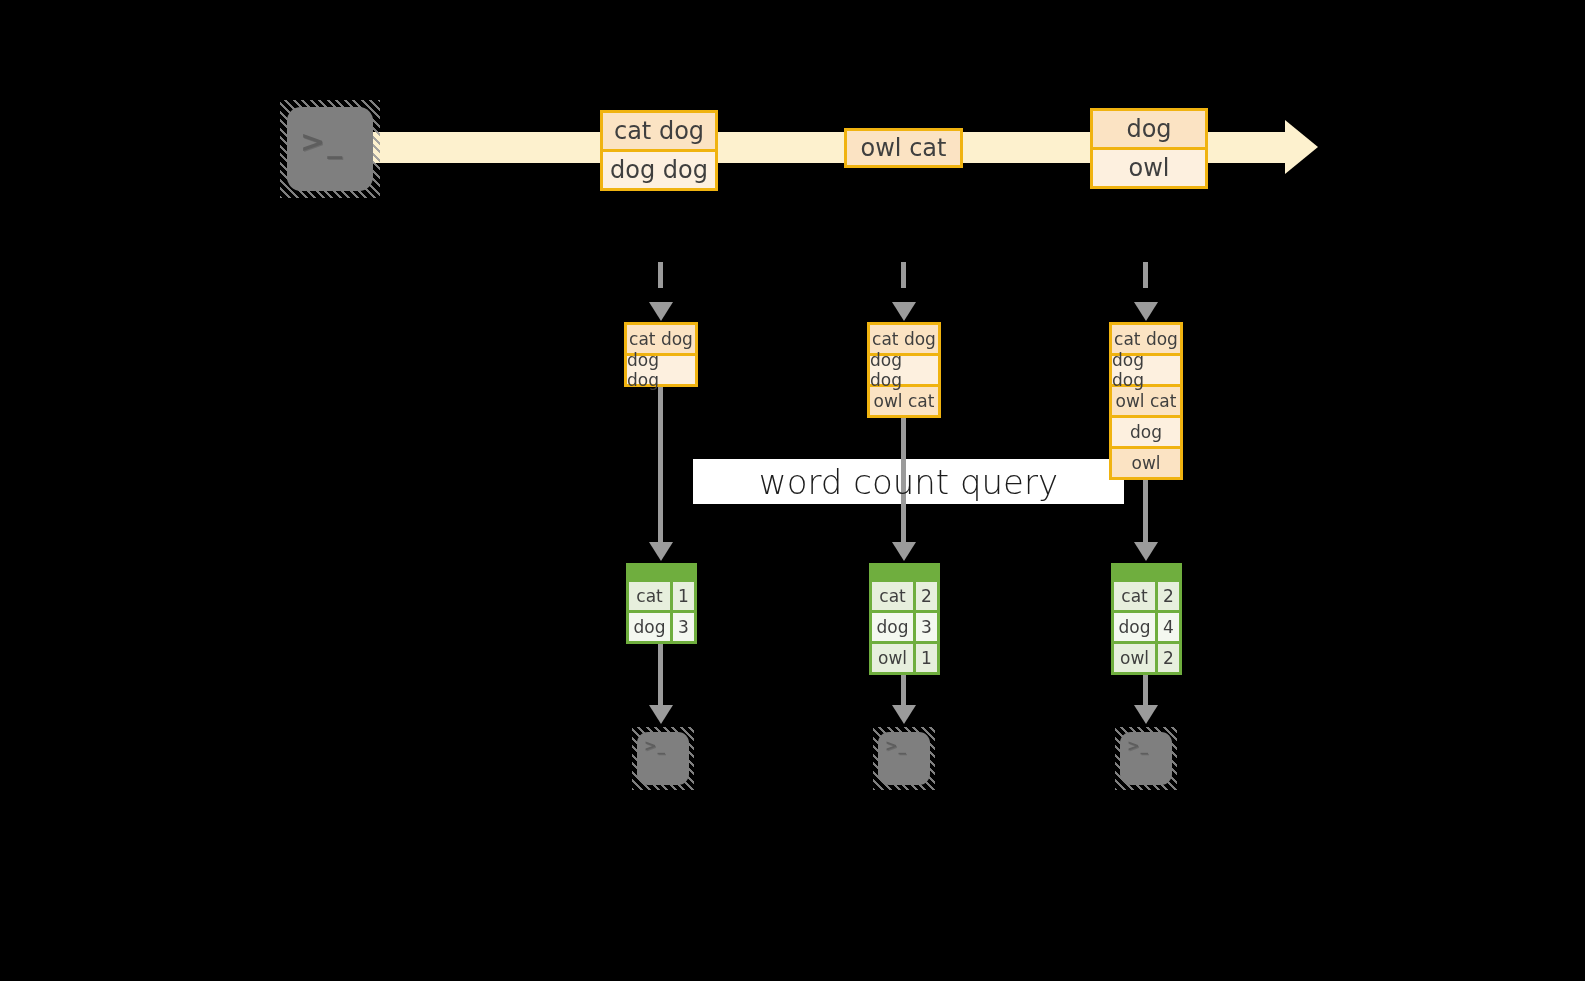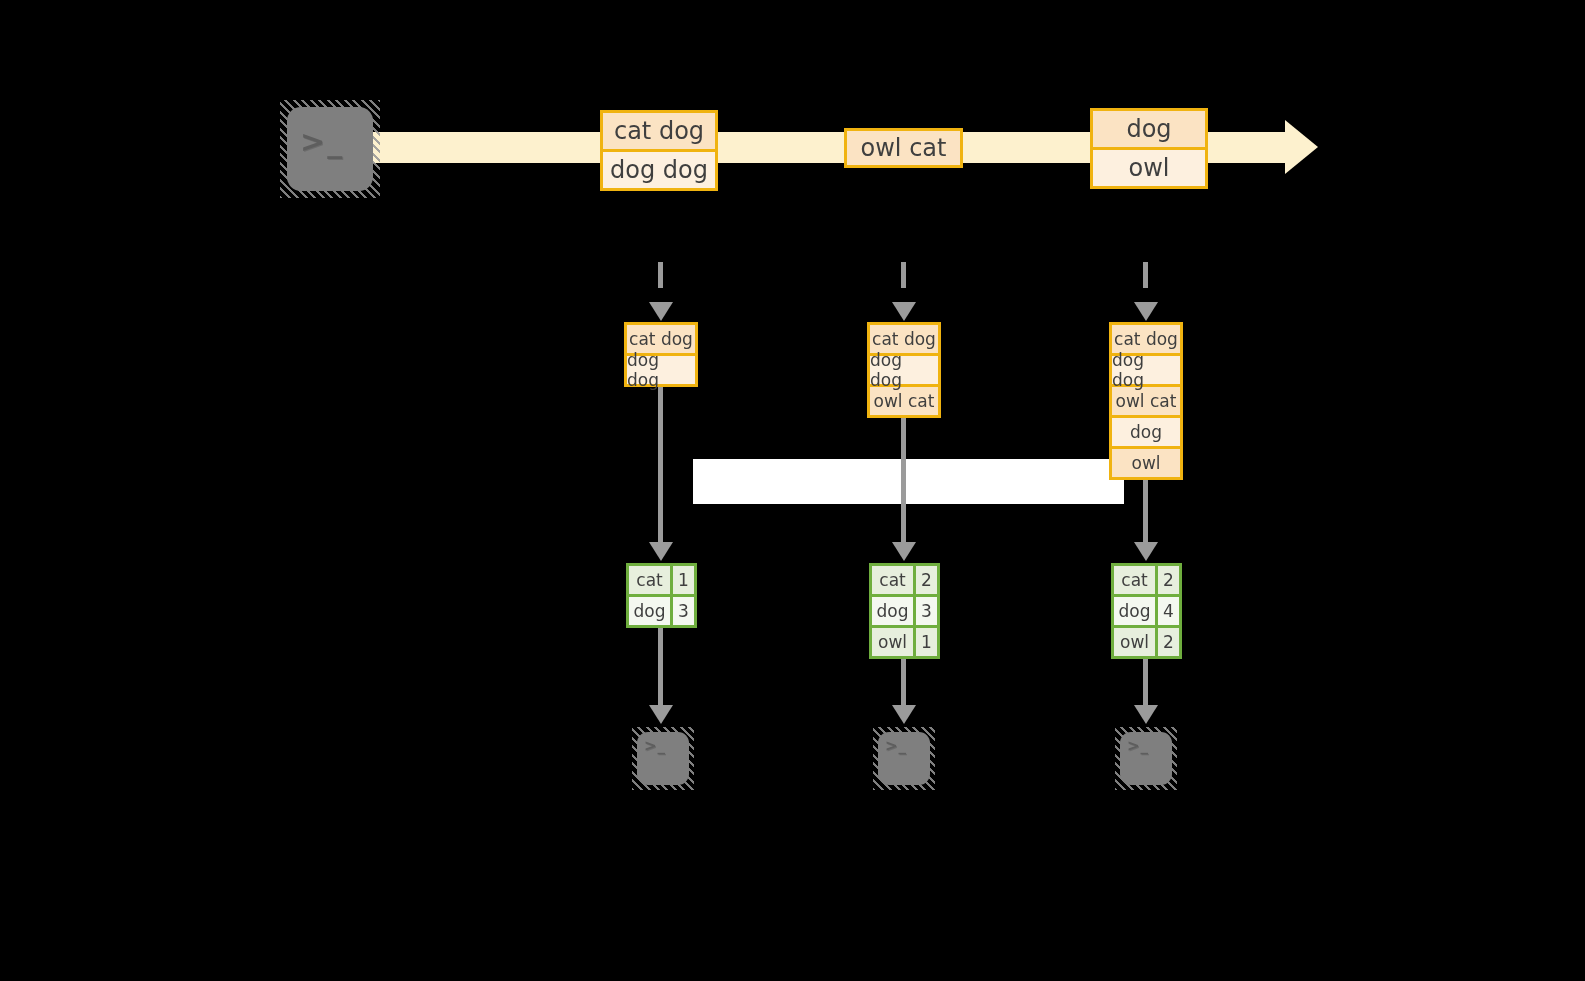--- a/index.html
+++ b/index.html
@@ -44,21 +44,21 @@
   .obox .cell:first-child{border-top:none;}
   .obox .cell:nth-child(odd){background:var(--peach);}
   .obox .cell:nth-child(even){background:var(--cream);}
   .event .cell{width:112px;height:36px;font-size:24px;}
   .event2 .cell{width:113px;height:34px;}
   .buffer .cell{width:68px;height:28px;font-size:17px;}
 
   
   .gtable{position:absolute;border:3px solid var(--gb);z-index:3;background:var(--gb);}
   .gtable .row{display:flex;border-top:3px solid var(--gb);}
-  .gtable .row:first-child{border-top:none;}
+  .gtable .row:first-child{border-top:none;margin-top:16px;}
   .gtable .row .w{width:41px;}
   .gtable .row .c{width:21px;border-left:3px solid var(--gb);}
   .gtable .row div{height:28px;display:flex;align-items:center;justify-content:center;
                    font-size:17px;color:var(--txt);}
   .gtable .row:nth-child(odd) div{background:var(--gfill);}
   .gtable .row:nth-child(even) div{background:var(--gfill2);}
 
   
   .vline{position:absolute;width:5px;background:var(--gray);z-index:2;}
   .vhead{position:absolute;width:0;height:0;border-left:12px solid transparent;
@@ -112,20 +112,21 @@
   </div>
   <div class="obox buffer" style="left:1109px;top:322px;">
     <div class="cell">cat dog</div>
     <div class="cell">dog dog</div>
     <div class="cell">owl cat</div>
     <div class="cell">dog</div>
     <div class="cell">owl</div>
   </div>
 
   <div class="abs qband"></div>
+  <div class="abs qlabel">word count query</div>
 
   <div class="abs vline" style="left:658px;top:387px;height:156px;"></div>
   <div class="abs vhead" style="left:649px;top:542px;"></div>
   <div class="abs vline" style="left:901px;top:418px;height:125px;"></div>
   <div class="abs vhead" style="left:892px;top:542px;"></div>
   <div class="abs vline" style="left:1143px;top:480px;height:63px;"></div>
   <div class="abs vhead" style="left:1134px;top:542px;"></div>
 
   <div class="gtable" style="left:626px;top:563px;">
     <div class="row">

